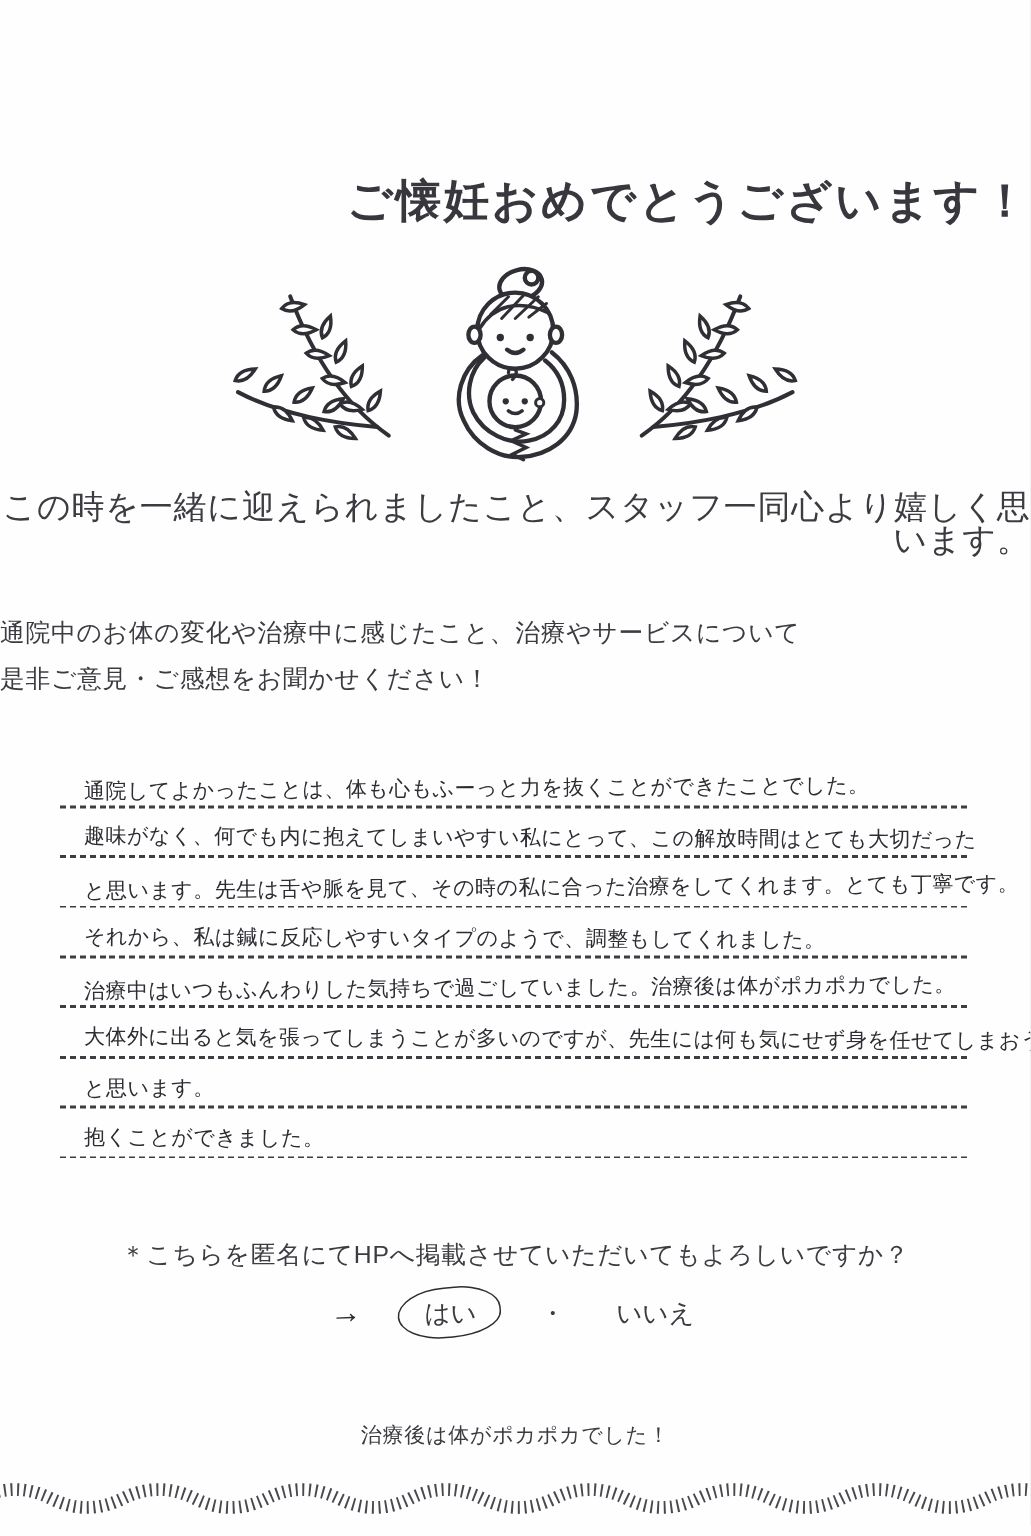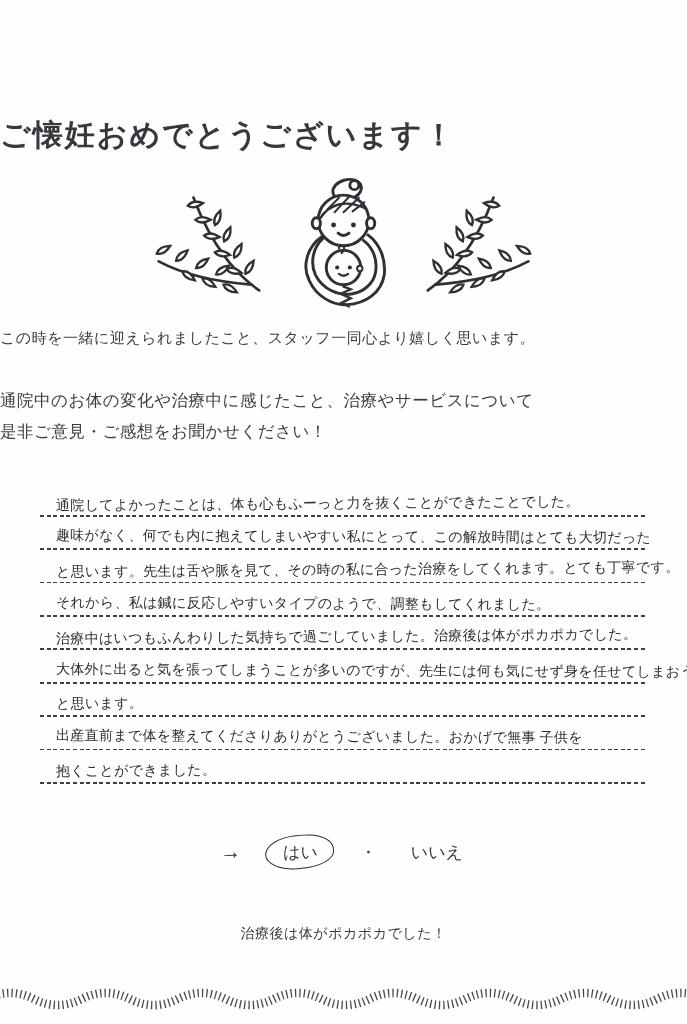--- a/index.html
+++ b/index.html
@@ -7,39 +7,39 @@
     position:relative;
     width:687px;height:1024px;
     margin:0 auto;
     background:#fefefe;
     font-family:"Liberation Sans","DejaVu Sans",sans-serif;
     color:#3b3b41;
     overflow:hidden;
   }
   .title{
     padding-top:93px;
-    text-align:left;
+    text-align:right;
     font-size:30px;
     font-weight:600;
     letter-spacing:2px;
     color:#37373d;
     line-height:44px;
   }
   .illustration-row{
     margin-top:14px;
     height:134px;
     display:flex;
     justify-content:center;
     align-items:center;
     gap:30px;
   }
   .intro{
     margin-top:16px;
-    text-align:left;
-    font-size:15px;
+    text-align:right;
+    font-size:22px;
     letter-spacing:.5px;
     line-height:22px;
   }
   .prompt{
     margin-top:36px;
     text-align:left;
     font-size:16.5px;
     letter-spacing:.5px;
     line-height:31px;
   }
@@ -218,28 +218,26 @@
     <div class="write-line">
         <span class="hand">治療中はいつもふんわりした気持ちで過ごしていました。治療後は体がポカポカでした。</span>
       </div>
     <div class="write-line">
         <span class="hand">大体外に出ると気を張ってしまうことが多いのですが、先生には何も気にせず身を任せてしまおう</span>
       </div>
     <div class="write-line">
         <span class="hand">と思います。</span>
       </div>
     <div class="write-line">
-        <span class="hand">出産直前まで体を整えてくださりありがとうございました。おかげで無事 子供を</span>
-      </div>
-    <div class="write-line">
         <span class="hand">抱くことができました。</span>
       </div>
   </div>
 
   <div class="consent">
+    <div class="consent-question">＊こちらを匿名にてHPへ掲載させていただいてもよろしいですか？</div>
     <div class="answer-row">
       <span class="hand-arrow">→</span>
       <span class="option option-yes">はい</span>
       <span class="dot-sep">・</span>
       <span class="option">いいえ</span>
     </div>
   </div>
 
   <p class="closing">治療後は体がポカポカでした！</p>
 

